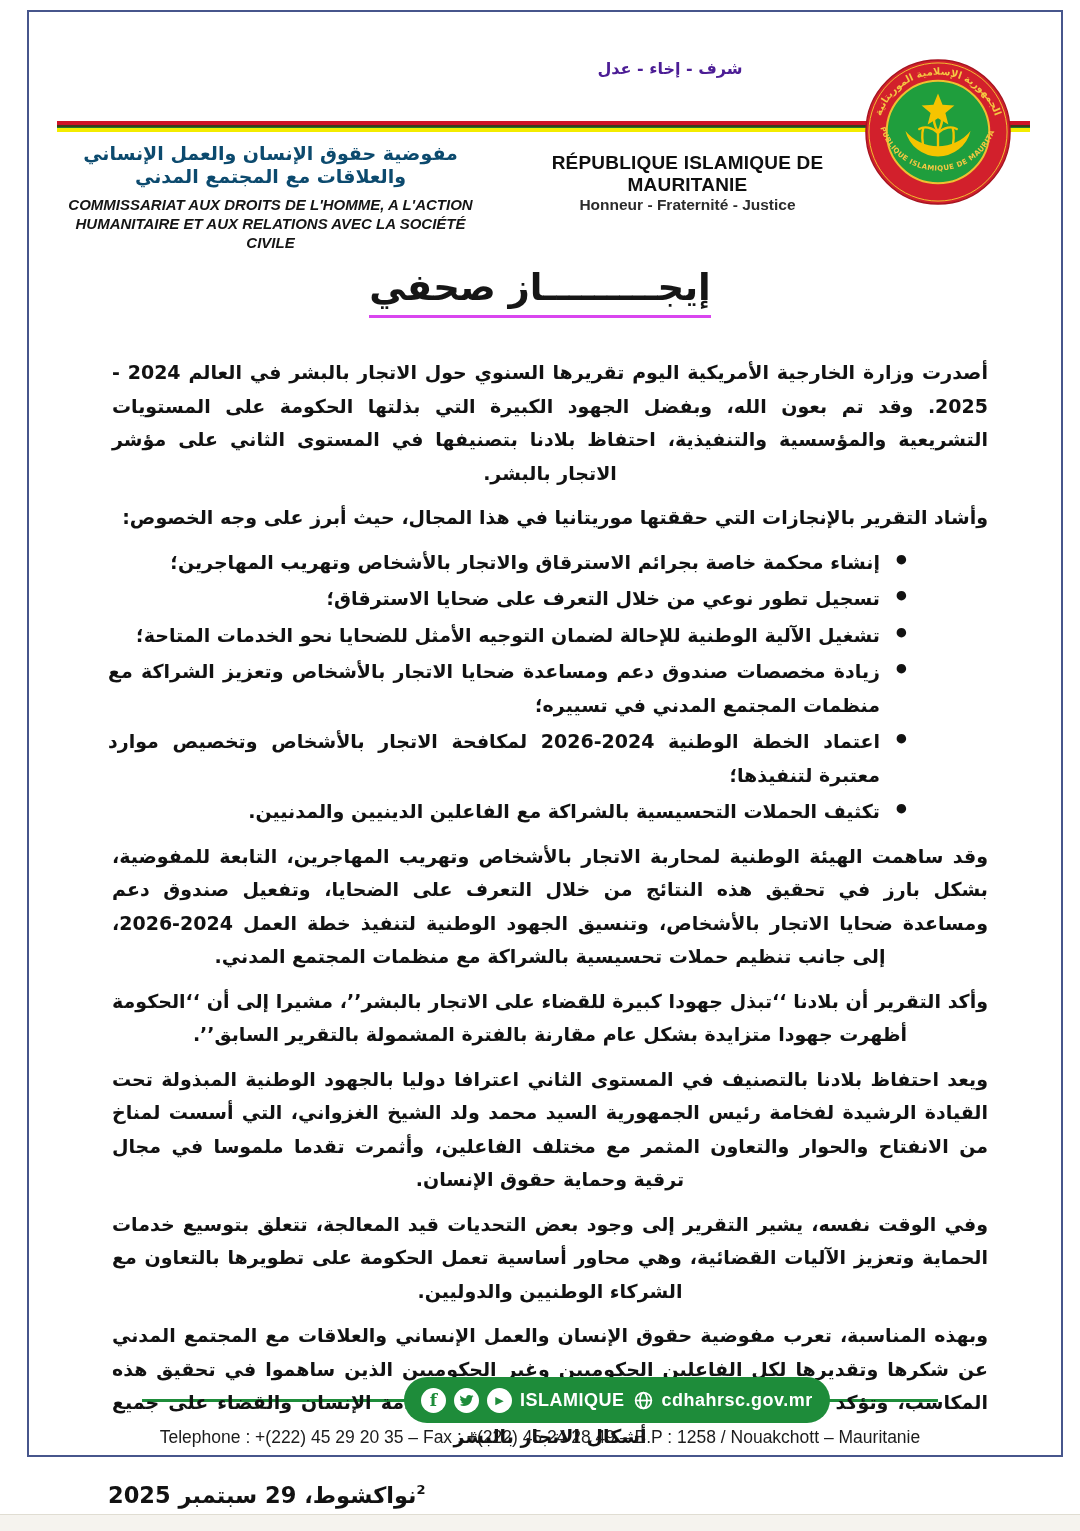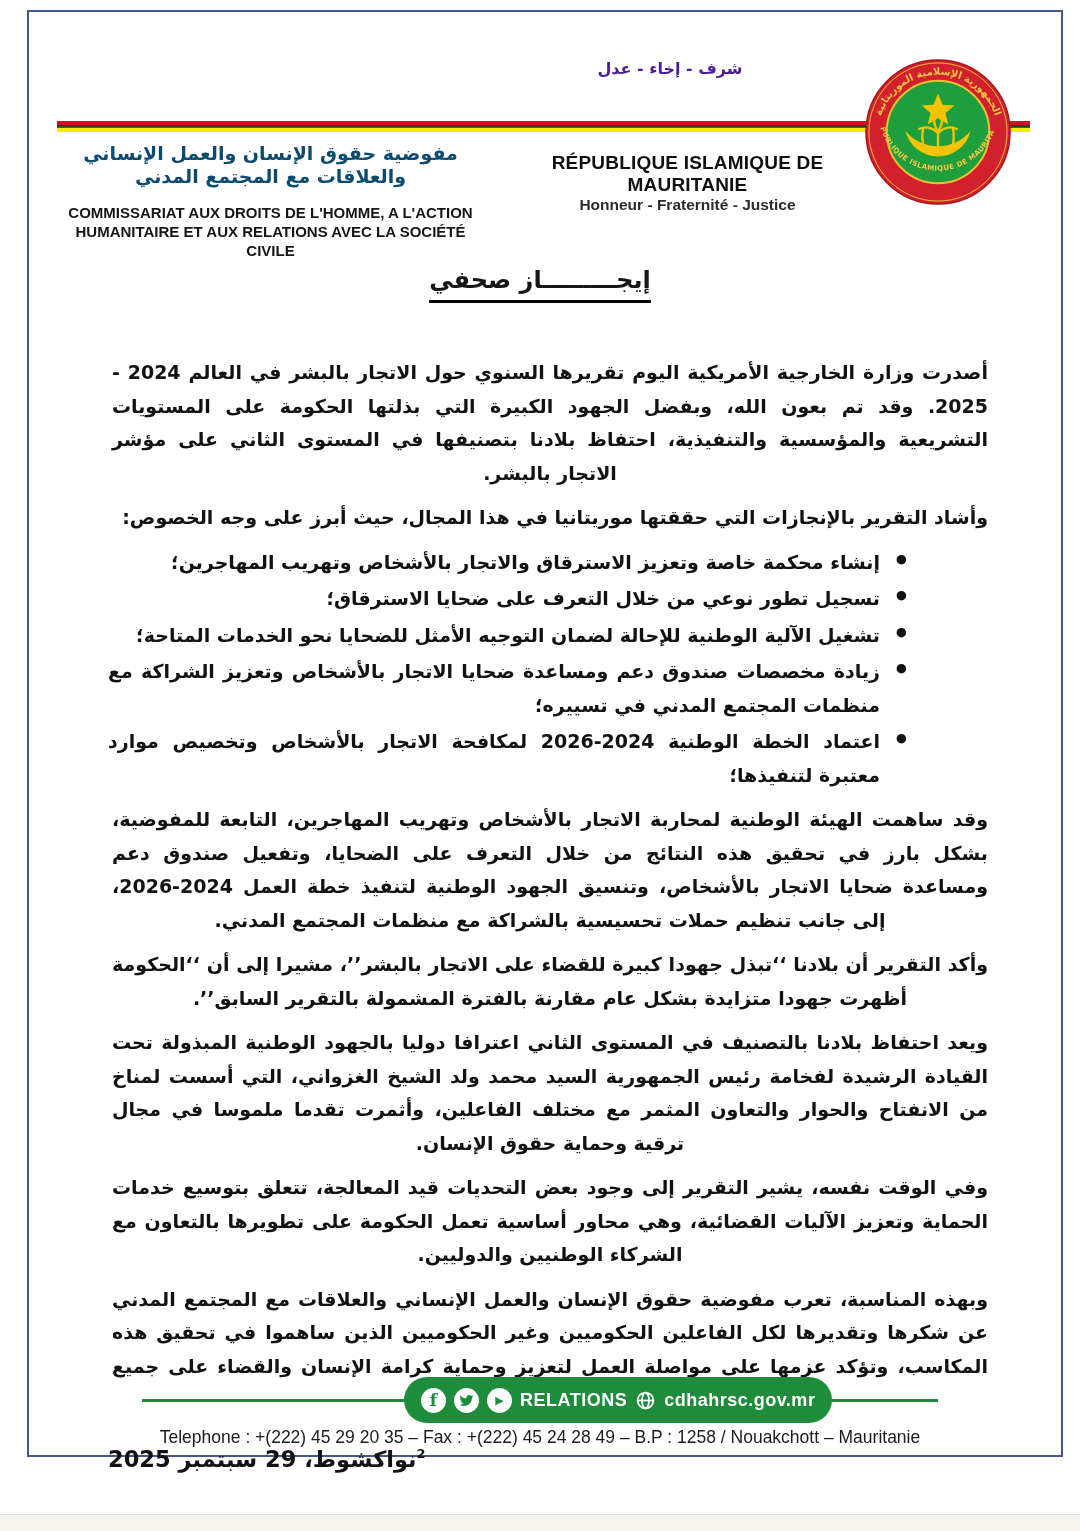--- a/index.html
+++ b/index.html
@@ -8,29 +8,29 @@
   .frame{position:absolute;left:27px;top:10px;width:1032px;height:1443px;border:2px solid #47568c;background:#ffffff;}
   
   .flagline{position:absolute;left:57px;top:121px;width:973px;height:11px;z-index:1;
     background:linear-gradient(to bottom,#cf1126 0%,#cf1126 38%,#3c3c1c 38%,#3c3c1c 52%,#1b7a33 52%,#1b7a33 66%,#f3ec00 66%,#f3ec00 100%);}
   
   .brand-top{position:absolute;left:470px;top:54px;width:400px;text-align:center;z-index:2;}
   .brand-ar{font-size:28px;font-weight:bold;line-height:34px;direction:rtl;color:#111;}
   .motto-ar{font-size:16px;font-weight:bold;margin-top:5px;direction:rtl;color:#4c1d95;}
   .left-block{position:absolute;left:58px;top:142px;width:425px;text-align:center;z-index:2;}
   .left-ar{font-size:19px;font-weight:bold;line-height:23px;direction:rtl;color:#0c4a6e;}
-  .left-fr{font-size:15px;font-weight:bold;line-height:19px;margin-top:15px;color:#151515;font-family:"Liberation Sans","DejaVu Sans",sans-serif;}
+  .left-fr{font-size:15px;font-weight:bold;line-height:19px;margin-top:7px;color:#151515;font-family:"Liberation Sans","DejaVu Sans",sans-serif;font-style:italic;}
   .center-block{position:absolute;left:505px;top:152px;width:365px;text-align:center;z-index:2;}
   .center-fr{font-size:19px;font-weight:bold;letter-spacing:.2px;color:#101010;font-family:"Liberation Sans","DejaVu Sans",sans-serif;}
   .center-motto{font-size:15.5px;font-weight:bold;color:#2c2c2c;font-family:"Liberation Sans","DejaVu Sans",sans-serif;}
   .seal{position:absolute;left:864px;top:58px;width:148px;height:148px;z-index:3;}
   
   .doc-title{position:absolute;top:266px;left:0;width:1080px;text-align:center;z-index:2;}
-  .doc-title span{font-size:24px;font-weight:bold;direction:rtl;display:inline-block;
-    border-bottom:3px solid #000000;padding-bottom:6px;}
+  .doc-title span{font-size:37px;font-weight:bold;direction:rtl;display:inline-block;
+    border-bottom:3px solid #d946ef;padding-bottom:6px;}
   
   .body{position:absolute;top:356px;left:108px;width:880px;direction:rtl;z-index:2;
     font-size:19px;font-weight:bold;line-height:33.5px;color:#121212;}
   .body p{margin:0 0 11px 4px;text-align:justify;text-align-last:center;}
   .body p.start-last{text-align-last:right;}
   .body ul{list-style:none;margin:2px 72px 11px 0;padding:0;}
   .body li{position:relative;padding-right:36px;margin-bottom:3px;text-align:justify;}
   .body li::before{content:"•";position:absolute;right:6px;top:-2px;font-size:27px;}
   .dateline{margin-top:20px;text-align:left;font-size:22.5px;direction:rtl;}
   .dateline sup{font-size:13px;}
@@ -96,46 +96,47 @@
   </svg>
 
   <div class="doc-title">
     <span>إيجـــــــــاز صحفي</span>
   </div>
 
   <div class="body">
     <p>أصدرت وزارة الخارجية الأمريكية اليوم تقريرها السنوي حول الاتجار بالبشر في العالم 2024 - 2025. وقد تم بعون الله، وبفضل الجهود الكبيرة التي بذلتها الحكومة على المستويات التشريعية والمؤسسية والتنفيذية، احتفاظ بلادنا بتصنيفها في المستوى الثاني على مؤشر الاتجار بالبشر.</p>
     <p class="start-last">وأشاد التقرير بالإنجازات التي حققتها موريتانيا في هذا المجال، حيث أبرز على وجه الخصوص:</p>
     <ul>
-      <li>إنشاء محكمة خاصة وتعزيز الاسترقاق والاتجار بالأشخاص وتهريب المهاجرين؛</li>
+      <li>إنشاء محكمة خاصة بجرائم الاسترقاق والاتجار بالأشخاص وتهريب المهاجرين؛</li>
       <li>تسجيل تطور نوعي من خلال التعرف على ضحايا الاسترقاق؛</li>
       <li>تشغيل الآلية الوطنية للإحالة لضمان التوجيه الأمثل للضحايا نحو الخدمات المتاحة؛</li>
       <li>زيادة مخصصات صندوق دعم ومساعدة ضحايا الاتجار بالأشخاص وتعزيز الشراكة مع منظمات المجتمع المدني في تسييره؛</li>
       <li>اعتماد الخطة الوطنية 2024-2026 لمكافحة الاتجار بالأشخاص وتخصيص موارد معتبرة لتنفيذها؛</li>
+      <li>تكثيف الحملات التحسيسية بالشراكة مع الفاعلين الدينيين والمدنيين.</li>
     </ul>
     <p>وقد ساهمت الهيئة الوطنية لمحاربة الاتجار بالأشخاص وتهريب المهاجرين، التابعة للمفوضية، بشكل بارز في تحقيق هذه النتائج من خلال التعرف على الضحايا، وتفعيل صندوق دعم ومساعدة ضحايا الاتجار بالأشخاص، وتنسيق الجهود الوطنية لتنفيذ خطة العمل 2024-2026، إلى جانب تنظيم حملات تحسيسية بالشراكة مع منظمات المجتمع المدني.</p>
     <p>وأكد التقرير أن بلادنا ‘‘تبذل جهودا كبيرة للقضاء على الاتجار بالبشر’’، مشيرا إلى أن ‘‘الحكومة أظهرت جهودا متزايدة بشكل عام مقارنة بالفترة المشمولة بالتقرير السابق’’.</p>
     <p>ويعد احتفاظ بلادنا بالتصنيف في المستوى الثاني اعترافا دوليا بالجهود الوطنية المبذولة تحت القيادة الرشيدة لفخامة رئيس الجمهورية السيد محمد ولد الشيخ الغزواني، التي أسست لمناخ من الانفتاح والحوار والتعاون المثمر مع مختلف الفاعلين، وأثمرت تقدما ملموسا في مجال ترقية وحماية حقوق الإنسان.</p>
     <p>وفي الوقت نفسه، يشير التقرير إلى وجود بعض التحديات قيد المعالجة، تتعلق بتوسيع خدمات الحماية وتعزيز الآليات القضائية، وهي محاور أساسية تعمل الحكومة على تطويرها بالتعاون مع الشركاء الوطنيين والدوليين.</p>
     <p>وبهذه المناسبة، تعرب مفوضية حقوق الإنسان والعمل الإنساني والعلاقات مع المجتمع المدني عن شكرها وتقديرها لكل الفاعلين الحكوميين وغير الحكوميين الذين ساهموا في تحقيق هذه المكاسب، وتؤكد عزمها على مواصلة العمل لتعزيز وحماية كرامة الإنسان والقضاء على جميع أشكال الاتجار بالبشر</p>
     <div class="dateline">
       <sup>2</sup><span>نواكشوط، 29 سبتمبر 2025</span>
     </div>
   </div>
 
   <div class="social-rule"></div>
   <div class="social-pill">
     <span class="sicon fb">f</span>
     <span class="sicon">
       <svg width="15" height="15" viewBox="0 0 24 24" fill="#1e8c3a" aria-hidden="true">
         <path d="M23 4.9c-.8.4-1.7.6-2.6.8.9-.6 1.6-1.5 2-2.5-.9.5-1.9.9-2.9 1.1C18.6 3.4 17.4 3 16.1 3c-2.5 0-4.5 2-4.5 4.5 0 .4 0 .7.1 1C7.9 8.3 4.6 6.5 2.4 3.8c-.4.7-.6 1.5-.6 2.3 0 1.6.8 2.9 2 3.7-.7 0-1.4-.2-2-.6v.1c0 2.2 1.5 4 3.6 4.4-.4.1-.8.2-1.2.2-.3 0-.6 0-.9-.1.6 1.8 2.2 3.1 4.2 3.1-1.5 1.2-3.5 1.9-5.6 1.9H1c2 1.3 4.4 2 6.9 2 8.3 0 12.8-6.9 12.8-12.8v-.6c.9-.6 1.6-1.4 2.3-2.4z"></path>
       </svg>
     </span>
     <span class="sicon yt">▶</span>
-    <span class="pill-text">RELATIONS</span>
+    <span class="pill-text">ISLAMIQUE</span>
     <span style="display:flex;align-items:center;">
       <svg width="21" height="21" viewBox="0 0 24 24" fill="none" stroke="#ffffff" stroke-width="2" aria-hidden="true">
         <circle cx="12" cy="12" r="9"></circle>
         <ellipse cx="12" cy="12" rx="4" ry="9"></ellipse>
         <line x1="3" y1="12" x2="21" y2="12"></line>
       </svg>
     </span>
     <span class="pill-text">cdhahrsc.gov.mr</span>
   </div>
 

